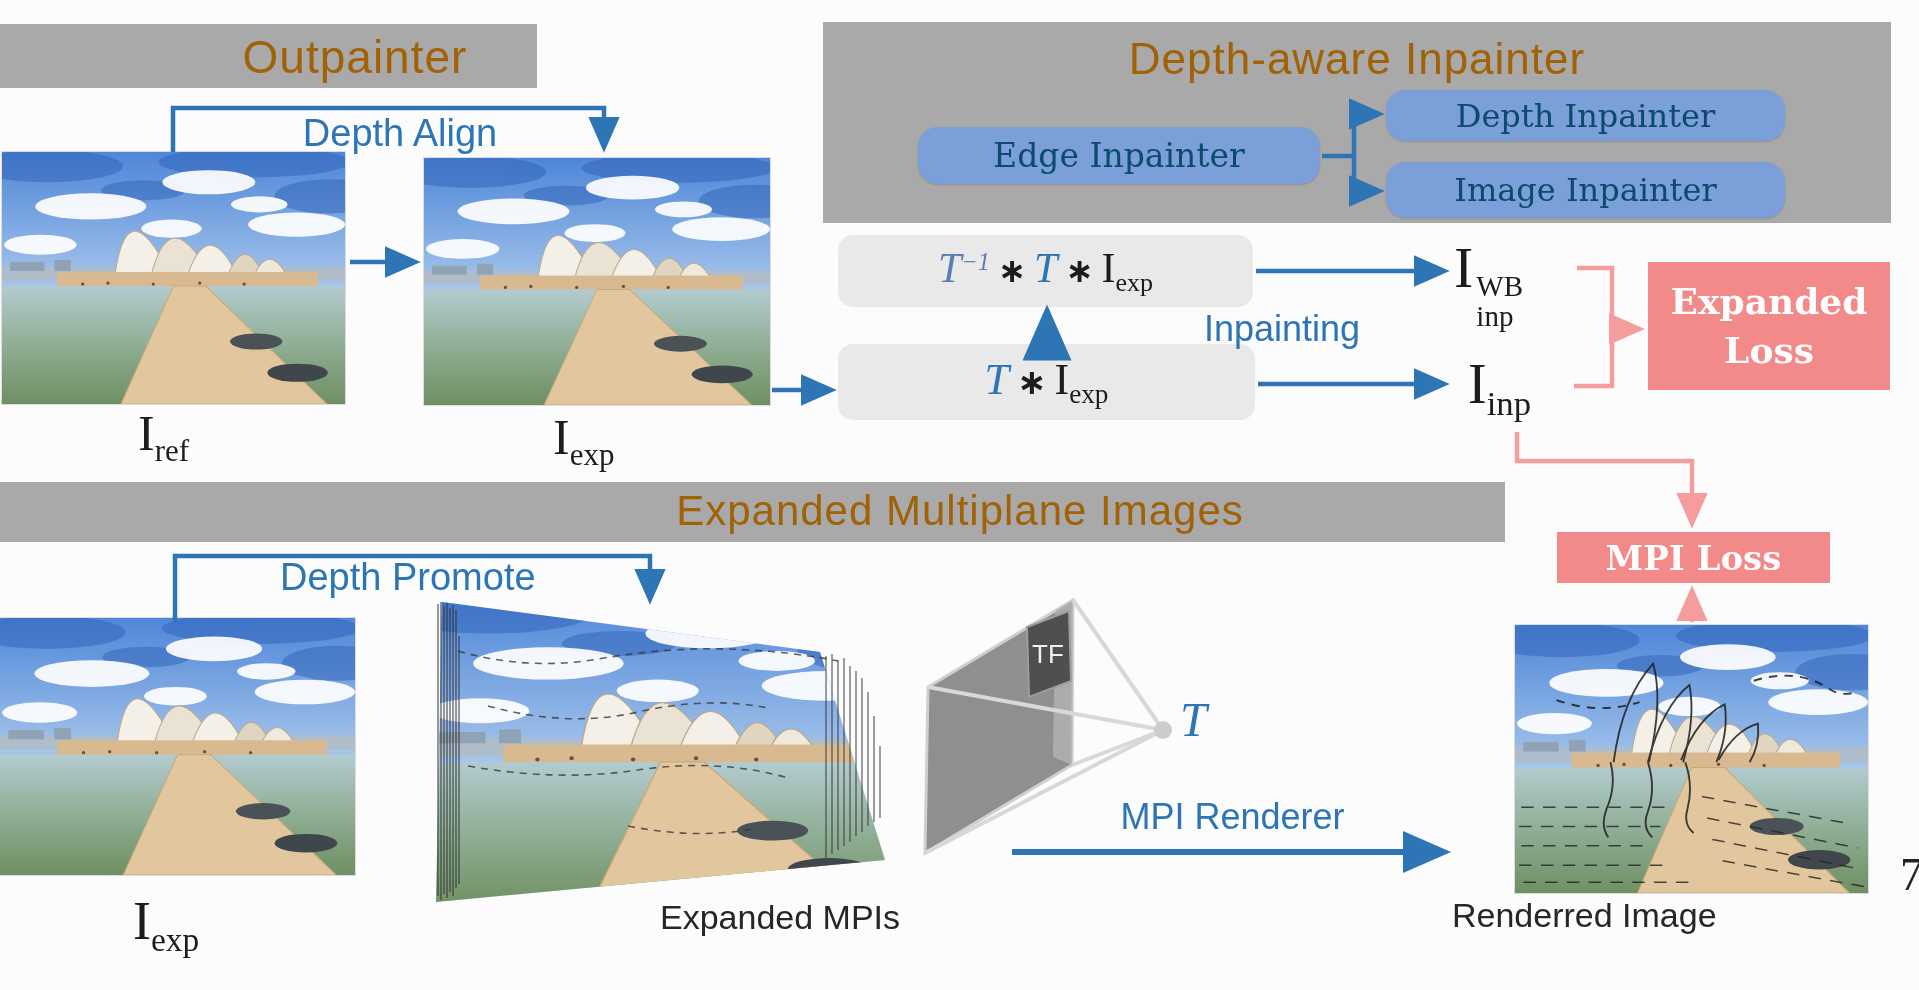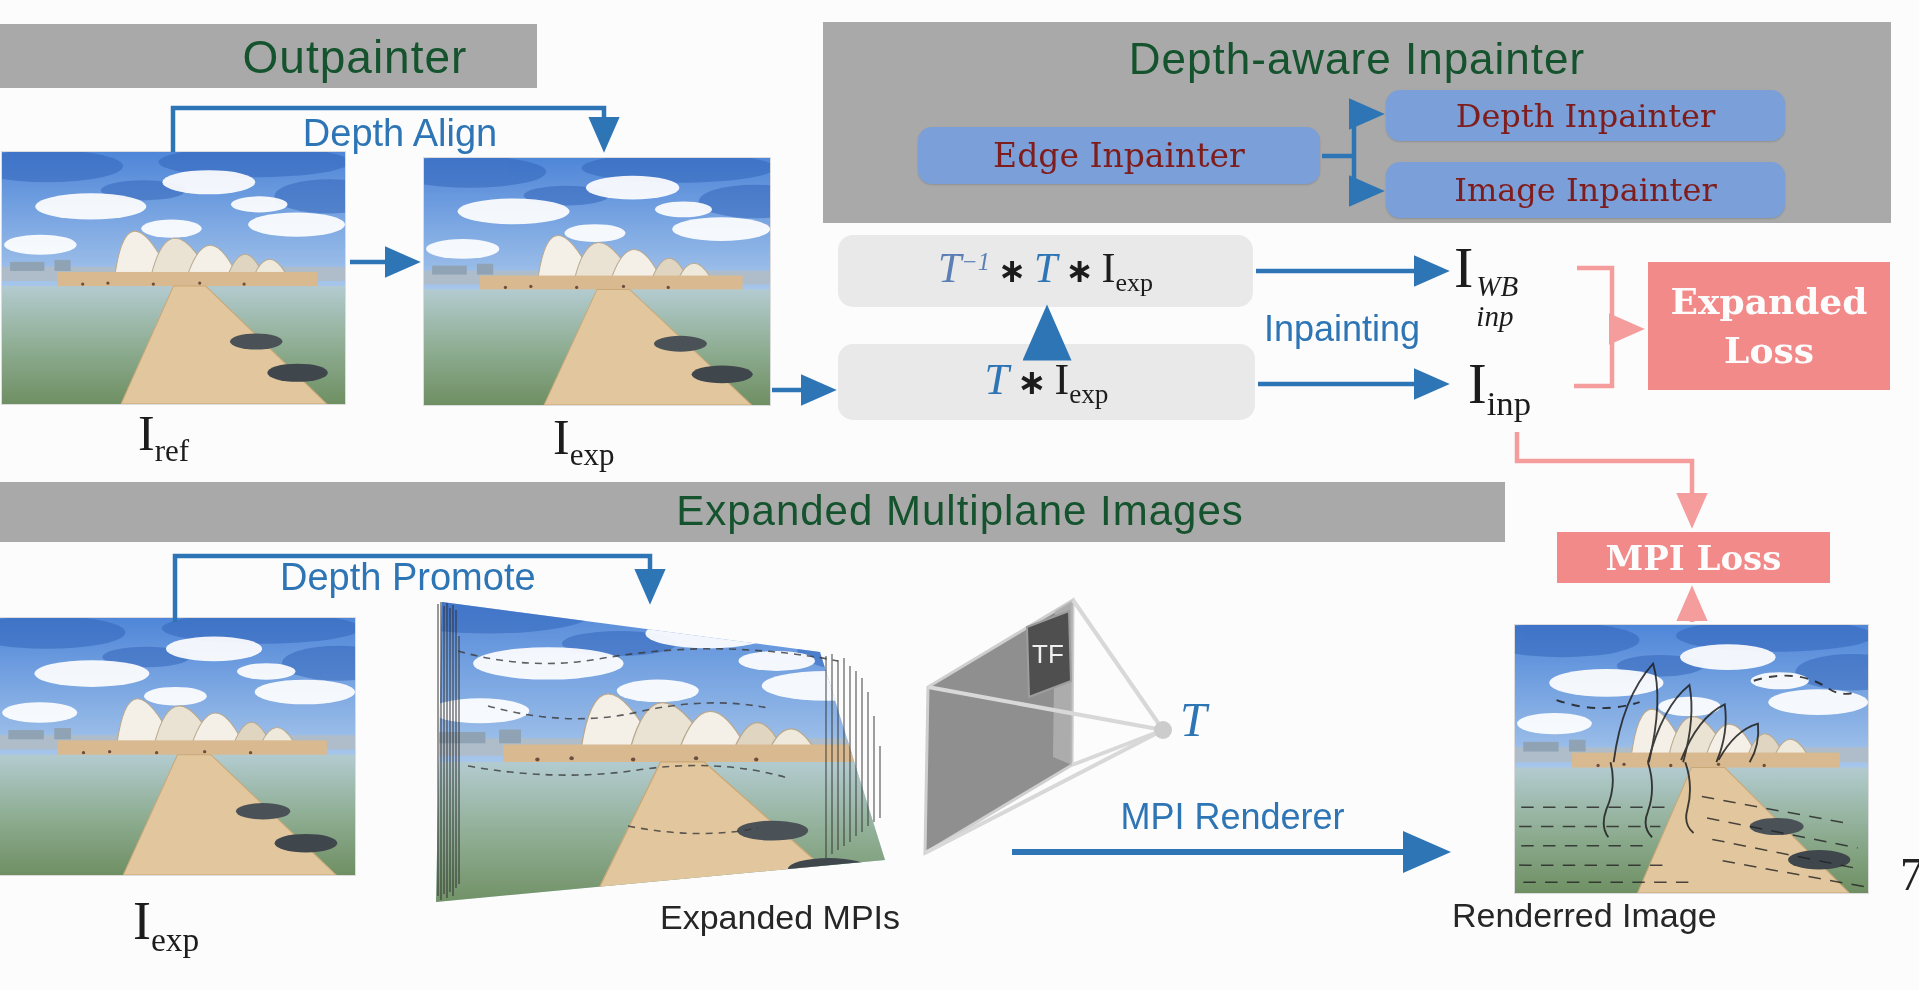--- a/index.html
+++ b/index.html
@@ -2,44 +2,44 @@
 <html><head>
 <meta charset="utf-8">
 <style>
   html,body{margin:0;padding:0;background:#fbfbfb;}
   #canvas{position:relative;width:1919px;height:990px;overflow:hidden;
           font-family:"Liberation Sans",sans-serif;background:#fcfcfc;}
   .abs{position:absolute;white-space:nowrap;}
 
   
   .graybar{background:#a9a9a9;}
-  .bar-title{color:#14532d;font-weight:400;letter-spacing:1px;}
-
-  
-  .bluebox{background:#7b9fd8;border-radius:14px;color:#7f1d1d;
+  .bar-title{color:#a16207;font-weight:400;letter-spacing:1px;}
+
+  
+  .bluebox{background:#7b9fd8;border-radius:20px;color:#0c4a6e;
            font-family:"DejaVu Serif",serif;display:flex;align-items:center;justify-content:center;
            box-shadow:0 1px 2px rgba(0,0,0,.15);}
 
   
   .formulabox{background:#e9e9e9;border-radius:15px;display:flex;align-items:center;justify-content:center;
               font-family:"Liberation Serif",serif;color:#1c1c1c;}
 
   
   .lossbox{background:#f28a8a;color:#fdfdfd;font-family:"DejaVu Serif",serif;font-weight:bold;
            display:flex;align-items:center;justify-content:center;text-align:center;}
 
   .bluetext{color:#2e75b6;}
   .caption{color:#262626;font-size:34px;}
 
   
   .math{font-family:"Liberation Serif",serif;color:#1c1c1c;}
   .sub{font-size:0.62em;vertical-align:-0.35em;margin-top:7px;}
   .sup{font-size:0.58em;vertical-align:0.5em;}
   .stack{display:inline-flex;flex-direction:column;line-height:1.02;font-size:0.5em;
-         vertical-align:-0.32em;margin-left:3px;font-style:italic;}
+         vertical-align:-0.32em;margin-left:3px;}
   .t-muted{color:#5b7fb5;font-style:italic;}
   .t-blue{color:#2e75b6;font-style:italic;}
   .star{font-family:"DejaVu Sans",sans-serif;font-weight:bold;padding:0 8px;font-size:0.8em;}
 
   svg{display:block;}
   .photo{box-shadow:0 0 0 1px rgba(160,160,160,.35);}
 </style>
 </head>
 <body>
 
@@ -135,21 +135,21 @@
     <span>
       <span class="t-muted">T</span><span class="sup t-muted">−1</span><span class="star">∗</span><span class="t-blue">T</span><span class="star">∗</span><span>I</span><span class="sub">exp</span>
     </span>
   </div>
   <div class="abs formulabox" style="left:838px;top:344px;width:417px;height:76px;font-size:44px;">
     <span>
       <span class="t-blue">T</span><span class="star">∗</span><span>I</span><span class="sub">exp</span>
     </span>
   </div>
 
-  <div class="abs bluetext" style="left:1264px;top:308px;font-size:36px;">Inpainting</div>
+  <div class="abs bluetext" style="left:1204px;top:308px;font-size:36px;">Inpainting</div>
 
   <div class="abs math" style="left:1454px;top:234px;font-size:58px;">
     <span>I</span><span class="stack">
         <span>WB</span>
         <span>inp</span>
       </span>
   </div>
   <div class="abs math" style="left:1468px;top:352px;font-size:56px;">
     <span>I</span><span class="sub">inp</span>
   </div>

